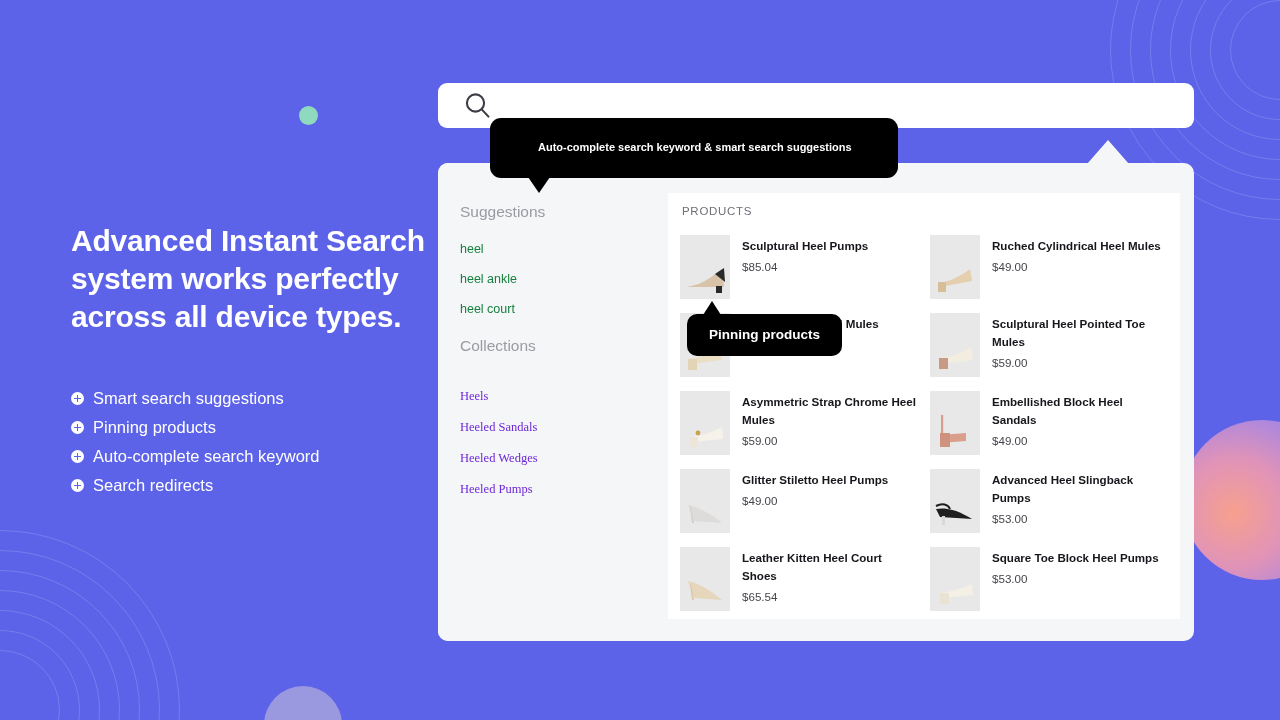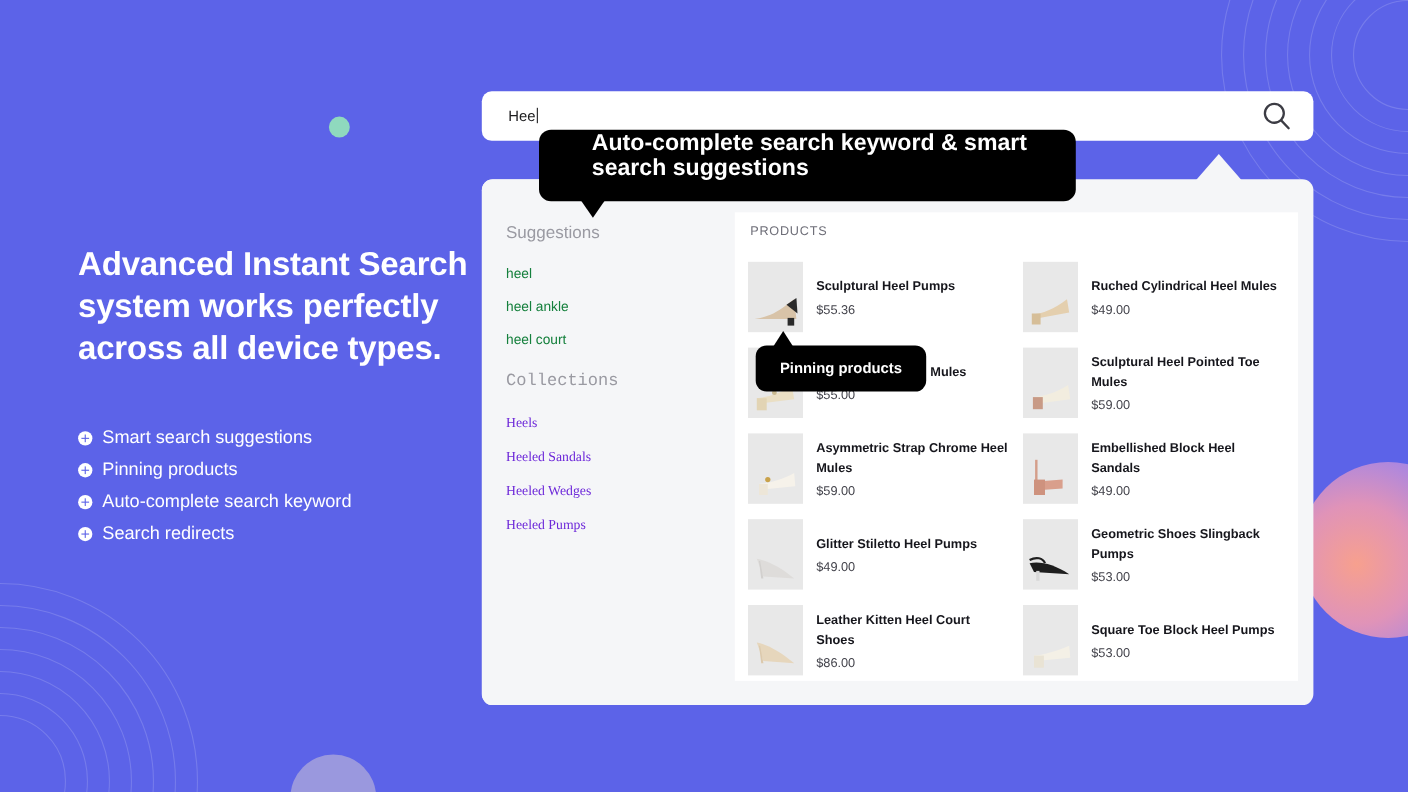--- a/index.html
+++ b/index.html
@@ -179,21 +179,21 @@
     background: #F5F6F8;
     padding: 40px 0 0 22px;
   }
 
   .sidebar-heading {
     font-size: 15.5px;
     color: #9A9AA2;
     font-weight: normal;
     margin-bottom: 21px;
   }
-  .sidebar-heading.second { margin-top: 21px; margin-bottom: 22px; font-family: Liberation Mono, monospace; }
+  .sidebar-heading.second { margin-top: 21px; margin-bottom: 34px; }
 
   .suggestion-row {
     font-size: 12.5px;
     color: #15803d;
     margin-bottom: 16px;
   }
 
   .collection-row {
     font-size: 12.5px;
     color: #6d28d9;
@@ -221,21 +221,21 @@
 
   .products-grid {
     display: grid;
     grid-template-columns: 1fr 1fr;
     column-gap: 6px;
     row-gap: 0px;
   }
 
   .product-card {
     display: flex;
-    align-items: center;
+    align-items: flex-start;
     padding: 4px 6px 4px 0;
     height: 78px;
   }
 
   .thumb {
     width: 50px;
     height: 64px;
     flex: 0 0 50px;
     background: #E8E8E8;
     margin-right: 12px;
@@ -274,23 +274,23 @@
     content: "";
     position: absolute;
     width: 0; height: 0;
     border-left: 11px solid transparent;
     border-right: 11px solid transparent;
   }
 
   .tooltip-autocomplete {
     left: 490px;
     top: 118px;
-    width: 488px;
-    padding: 0 22px 19px 48px;
-    font-size: 21px;
+    width: 408px;
+    padding: 18px 22px 19px 48px;
+    font-size: 11px;
     line-height: 23px;
   }
   .tooltip-autocomplete::after {
     left: 38px;
     bottom: -15px;
     border-top: 16px solid #000000;
   }
 
   .tooltip-pinning {
     left: 687px;
@@ -350,21 +350,20 @@
       <span>Auto-complete search keyword</span>
     </li>
     <li class="feature-item">
       <span class="plus-icon"></span>
       <span>Search redirects</span>
     </li>
   </ul>
 </div>
 
 <div class="search-bar">
-  <span class="search-input-text" title="Search">Hee</span>
   <span class="search-glass">
     <svg width="31" height="31" viewBox="0 0 31 31">
       <circle cx="13.5" cy="13" r="8.6" fill="none" stroke="#3C3C44" stroke-width="2.1"></circle>
       <line x1="19.7" y1="19.4" x2="26.5" y2="26.6" stroke="#3C3C44" stroke-width="2.1" stroke-linecap="round"></line>
     </svg>
   </span>
 </div>
 
 <div class="panel-notch"></div>
 
@@ -393,21 +392,21 @@
       <div class="product-card">
         <div class="thumb">
           <svg width="46" height="34" viewBox="0 0 46 34">
             <path d="M4 26 C12 25 22 22 32 14 L40 8 L42 26 Z" fill="#D8C3A8"></path>
             <path d="M33 13 L42 7 L43 21 Z" fill="#2A2A2A"></path>
             <rect x="34" y="25" width="6" height="7" fill="#2A2A2A"></rect>
           </svg>
         </div>
         <div class="product-info">
           <div class="product-name">Sculptural Heel Pumps</div>
-          <div class="product-price">$55.36</div>
+          <div class="product-price">$85.04</div>
         </div>
       </div>
 
       <div class="product-card">
         <div class="thumb">
           <svg width="46" height="34" viewBox="0 0 46 34">
             <path d="M6 22 C16 21 26 17 38 8 L40 20 L8 26 Z" fill="#E4CFAE"></path>
             <rect x="6" y="21" width="8" height="10" fill="#D6BE98"></rect>
           </svg>
         </div>
@@ -487,35 +486,35 @@
 
       <div class="product-card">
         <div class="thumb">
           <svg width="46" height="36" viewBox="0 0 46 36">
             <path d="M4 16 C14 14 26 17 40 26 L8 24 Z" fill="#1E1E1E"></path>
             <path d="M4 13 C10 10 16 11 18 16" fill="none" stroke="#1E1E1E" stroke-width="2"></path>
             <rect x="10" y="23" width="3" height="9" fill="#D8D8D8"></rect>
           </svg>
         </div>
         <div class="product-info">
-          <div class="product-name">Geometric Shoes Slingback Pumps</div>
+          <div class="product-name">Advanced Heel Slingback Pumps</div>
           <div class="product-price">$53.00</div>
         </div>
       </div>
 
       <div class="product-card">
         <div class="thumb">
           <svg width="46" height="40" viewBox="0 0 46 40">
             <path d="M6 14 C16 16 28 23 40 33 L12 31 Z" fill="#E6D6BC"></path>
             <path d="M8 17 L10 33 L12 33 L9 17 Z" fill="#DCC9AC"></path>
           </svg>
         </div>
         <div class="product-info">
           <div class="product-name">Leather Kitten Heel Court Shoes</div>
-          <div class="product-price">$86.00</div>
+          <div class="product-price">$65.54</div>
         </div>
       </div>
 
       <div class="product-card">
         <div class="thumb">
           <svg width="46" height="34" viewBox="0 0 46 34">
             <path d="M8 20 C18 19 28 16 40 11 L41 22 L10 25 Z" fill="#F4F0E6"></path>
             <rect x="8" y="20" width="9" height="11" fill="#E9E3D4"></rect>
           </svg>
         </div>

